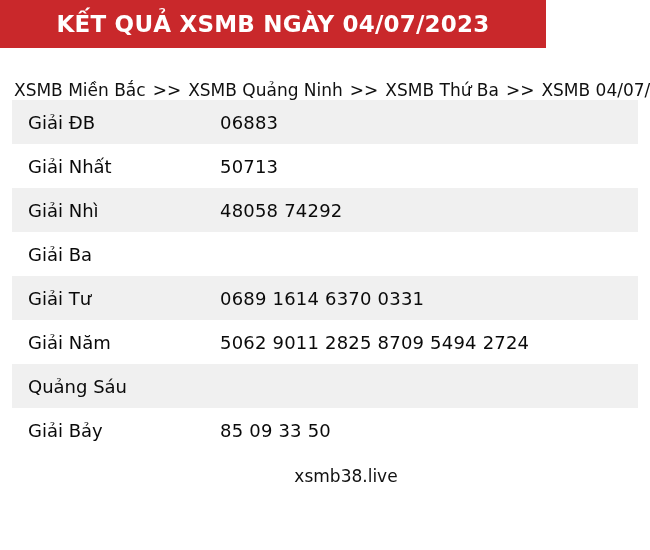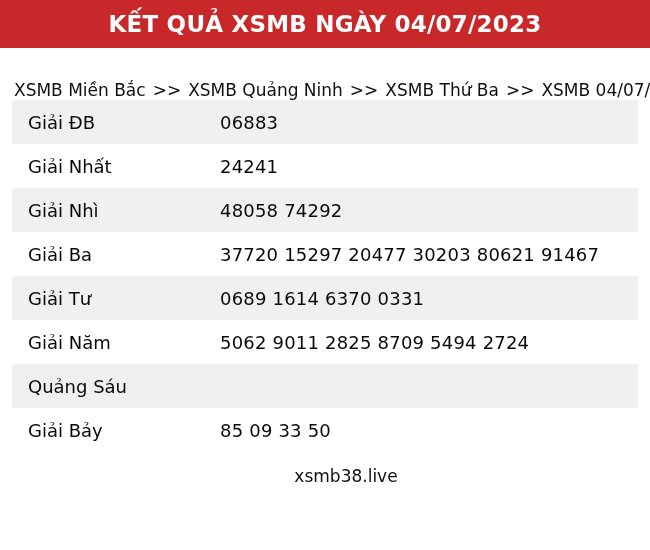--- a/index.html
+++ b/index.html
@@ -7,21 +7,21 @@
     margin: 0;
     padding: 0;
     width: 650px;
     height: 550px;
     background: #ffffff;
     font-family: "DejaVu Sans", "Liberation Sans", sans-serif;
     color: #111111;
     overflow: hidden;
   }
   .header-bar {
-    width: 650px;
+    width: 546px;
     height: 48px;
     background: #C9282B;
     display: flex;
     align-items: center;
     justify-content: center;
   }
   .page-title {
     margin: 0;
     color: #ffffff;
     font-size: 23px;
@@ -96,29 +96,28 @@
   <span class="crumb">XSMB 04/07/2023</span>
 </div>
 
 <div class="results">
   <div class="result-row stripe">
     <div class="prize-label">Giải ĐB</div>
     <div class="prize-value">06883</div>
   </div>
   <div class="result-row">
     <div class="prize-label">Giải Nhất</div>
-    <div class="prize-value">24241</div>
+    <div class="prize-value">50713</div>
   </div>
   <div class="result-row stripe">
     <div class="prize-label">Giải Nhì</div>
     <div class="prize-value">48058 74292</div>
   </div>
   <div class="result-row">
     <div class="prize-label">Giải Ba</div>
-    <div class="prize-value">37720 15297 20477 30203 80621 91467</div>
   </div>
   <div class="result-row stripe">
     <div class="prize-label">Giải Tư</div>
     <div class="prize-value">0689 1614 6370 0331</div>
   </div>
   <div class="result-row">
     <div class="prize-label">Giải Năm</div>
     <div class="prize-value">5062 9011 2825 8709 5494 2724</div>
   </div>
   <div class="result-row stripe">

